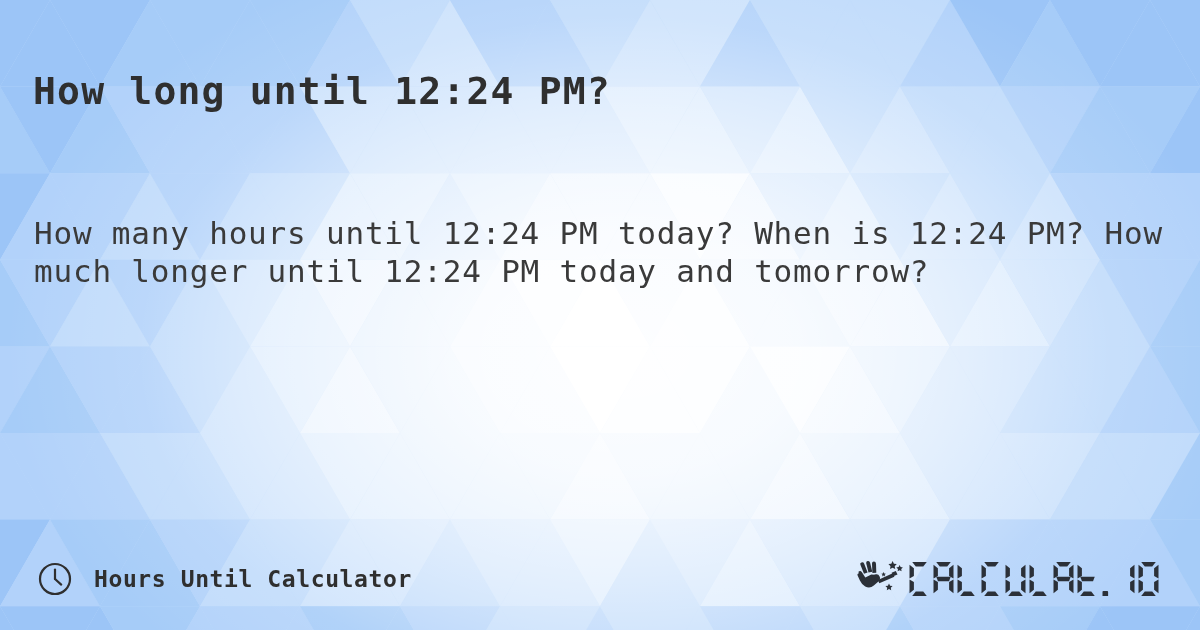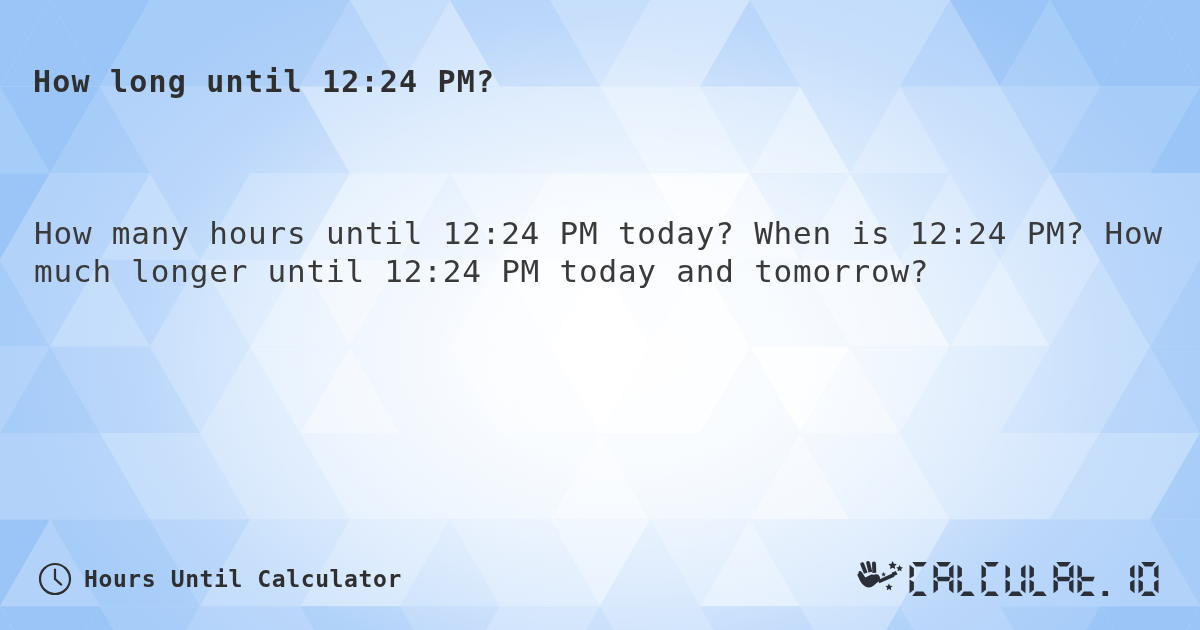--- a/index.html
+++ b/index.html
@@ -49,21 +49,21 @@
     inset: 0;
     z-index: 3;
   }
 
   #page-title {
     position: absolute;
     left: 33px;
     top: 44px;
     font-family: "DejaVu Sans Mono", monospace;
     font-weight: bold;
-    font-size: 30px;
+    font-size: 38px;
     letter-spacing: 1.2px;
     color: #2f2f2f;
     white-space: nowrap;
   }
 
   #page-description {
     position: absolute;
     left: 34px;
     top: 183px;
     width: 1130px;
@@ -85,21 +85,21 @@
     display: flex;
     align-items: center;
     justify-content: space-between;
     padding: 0 36px 0 38px;
     box-sizing: border-box;
   }
 
   #footer-brand {
     display: flex;
     align-items: center;
-    gap: 12px;
+    gap: 22px;
   }
   #clock-icon {
     width: 34px;
     height: 34px;
     flex: 0 0 34px;
     display: block;
   }
   #footer-brand-label {
     font-family: "DejaVu Sans Mono", monospace;
     font-weight: bold;

